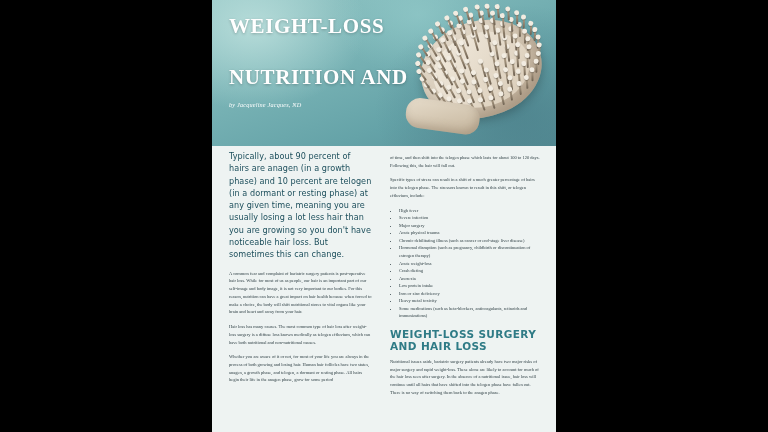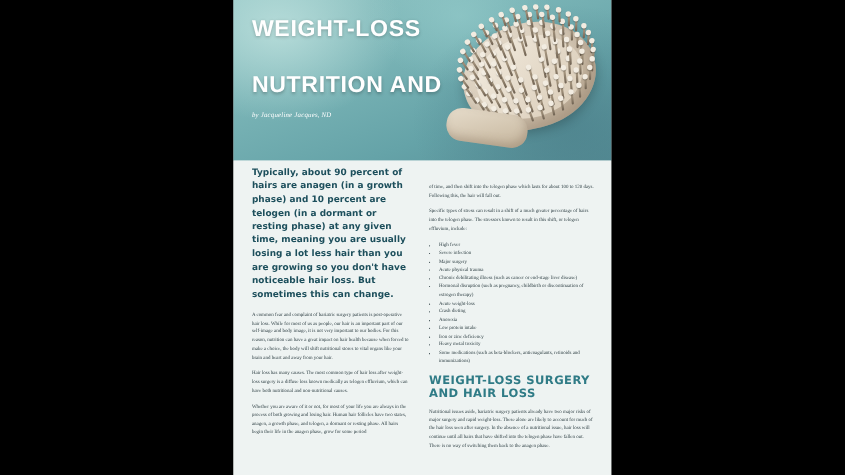--- a/index.html
+++ b/index.html
@@ -131,21 +131,21 @@
   
   .hero-title {
     position: absolute;
     left: 17px;
     top: 14px;
     width: 215px;
     z-index: 5;
   }
   .hero-title h1 {
     margin: 0;
-    font-family: Liberation Sans, sans-serif;
+    font-family: Liberation Serif, serif;
     font-weight: 700;
     font-size: 21px;
     line-height: 1.22;
     letter-spacing: 0.6px;
     color: #ffffff;
     text-transform: uppercase;
     text-shadow: 0 1px 3px rgba(0,0,0,0.25);
   }
   .byline {
     margin-top: 10px;
@@ -168,27 +168,27 @@
 
   .col-left {
     position: absolute;
     left: 17px;
     top: 4px;
     width: 143px;
   }
   .col-right {
     position: absolute;
     left: 178px;
-    top: 20px;
+    top: 8px;
     width: 150px;
   }
 
   .lede {
     font-family: "DejaVu Sans", sans-serif;
-    font-weight: 700;
+    font-weight: 400;
     font-size: 8.1px;
     line-height: 1.52;
     color: #1d4f5c;
     letter-spacing: 0.05px;
     margin: 0 0 9px 0;
   }
 
   p.body-text {
     margin: 0 0 7px 0;
     font-family: "Liberation Serif", serif;

